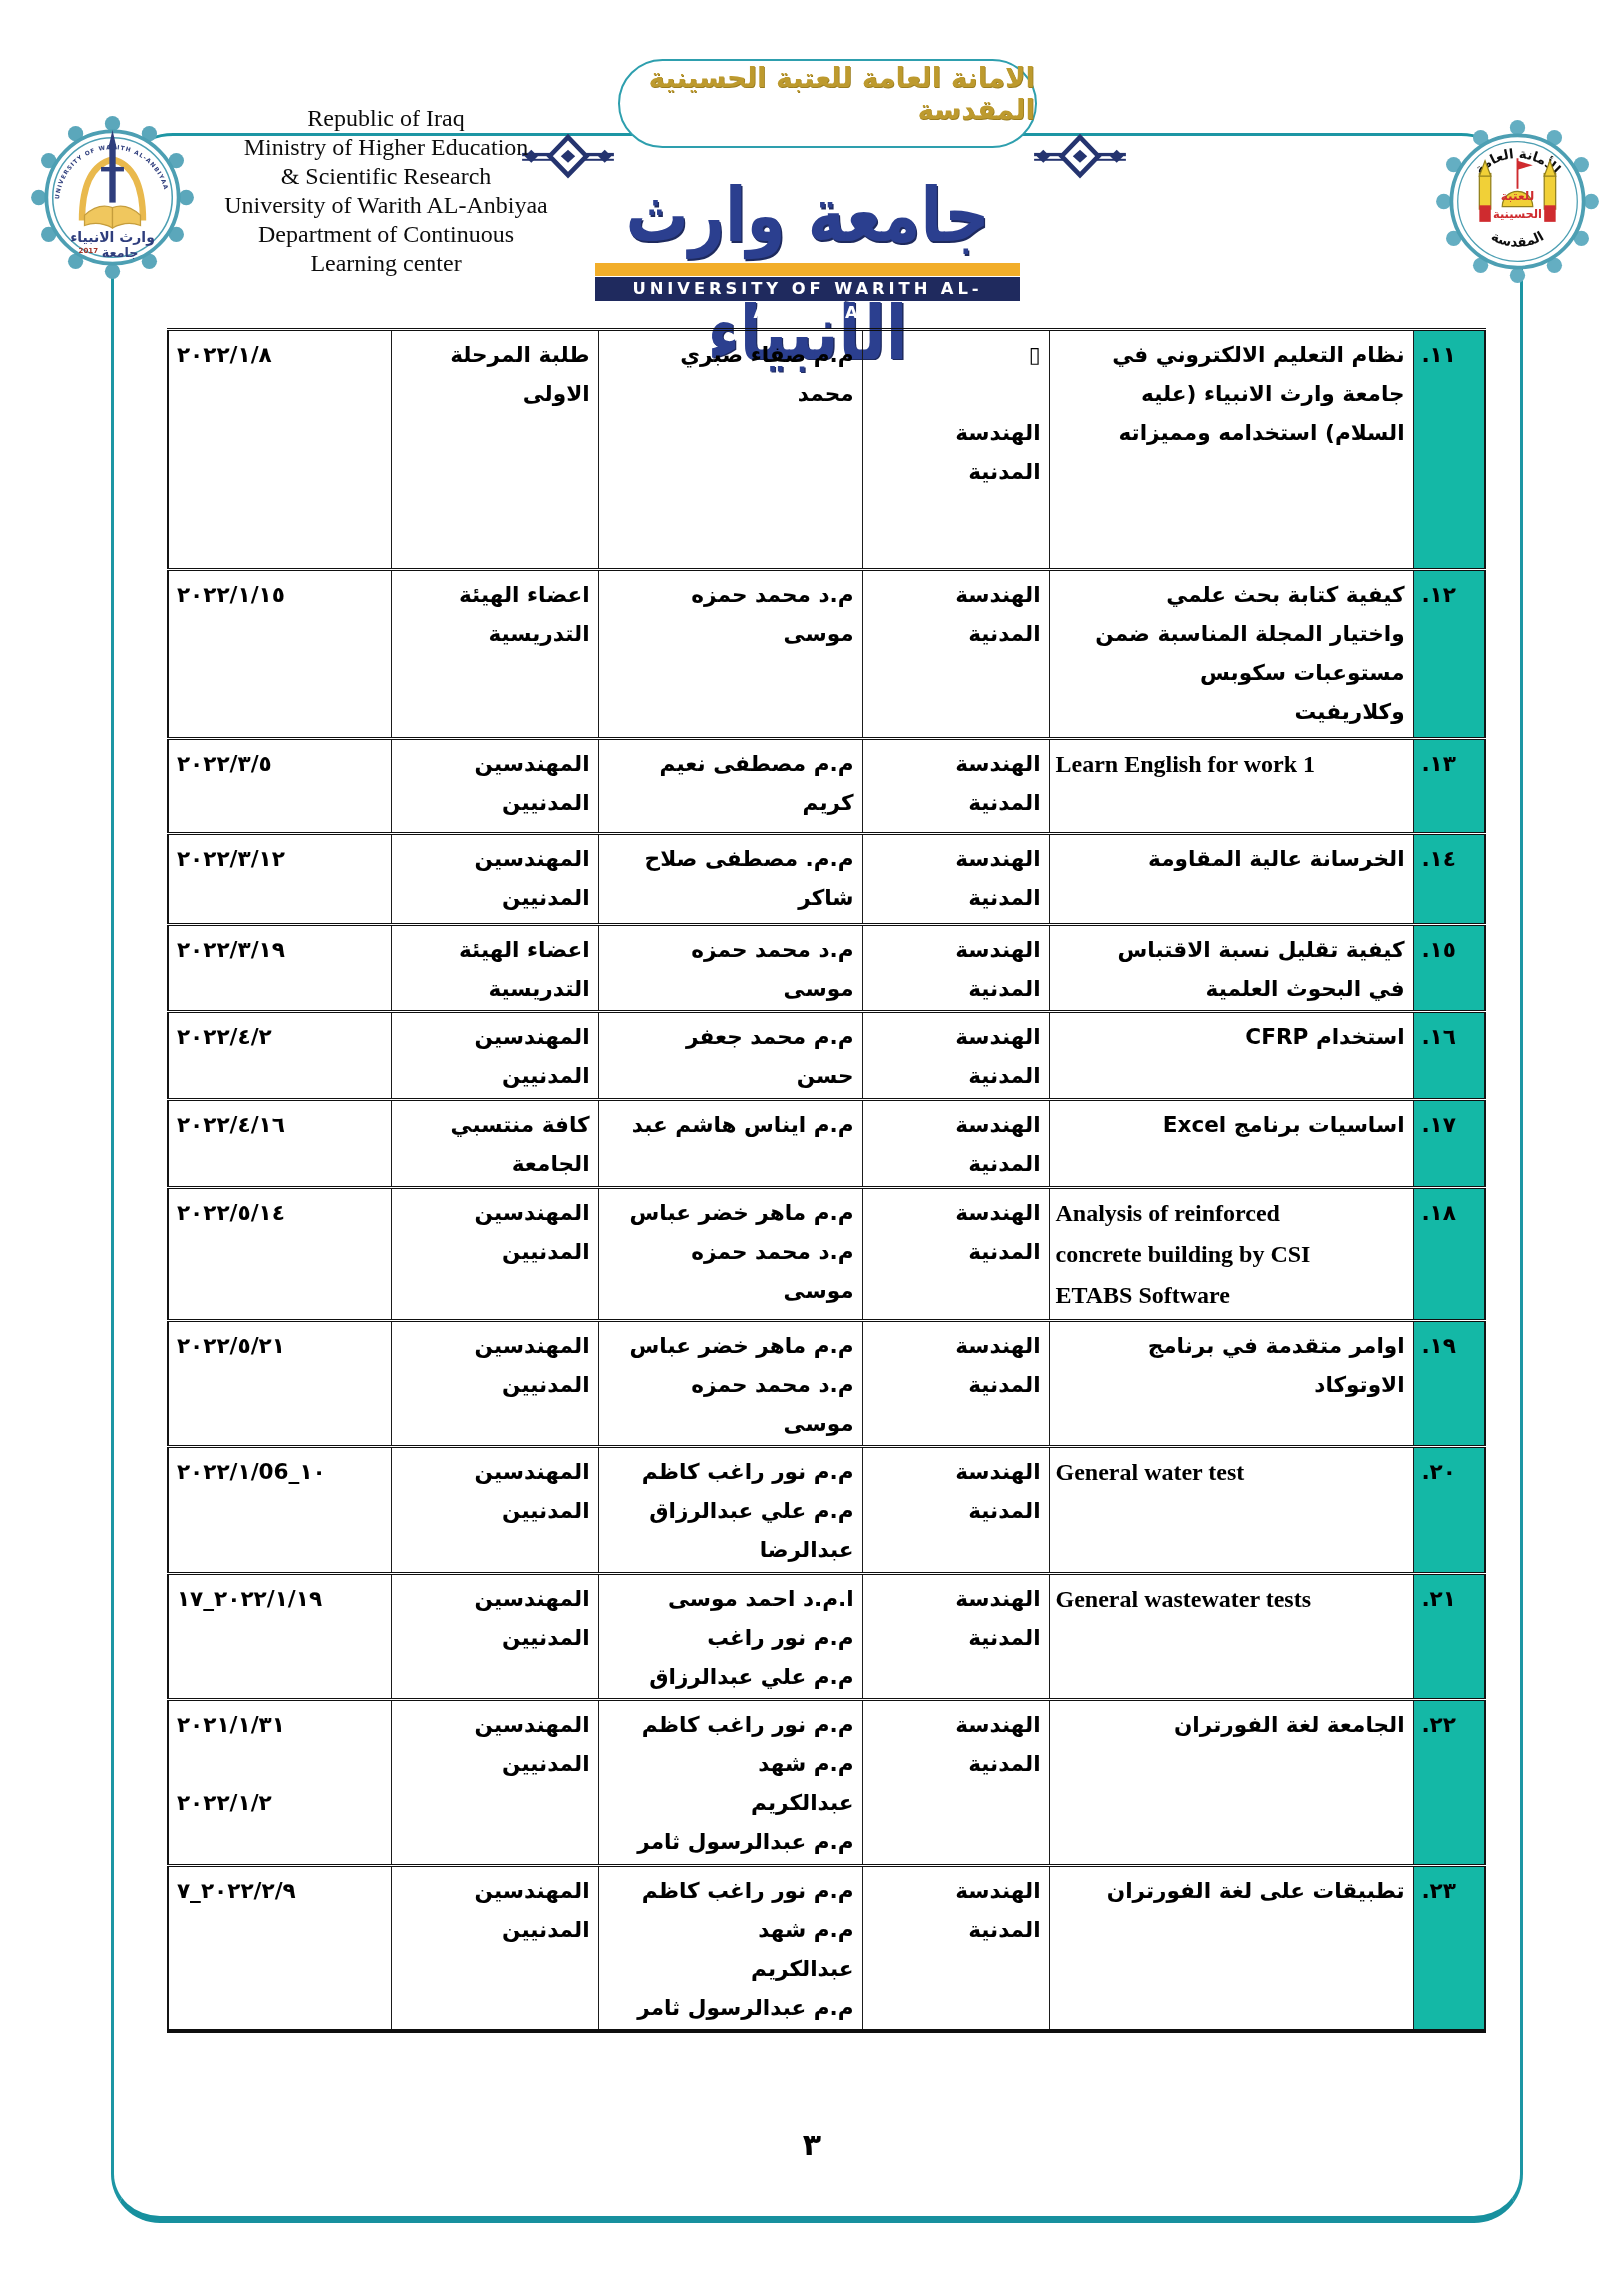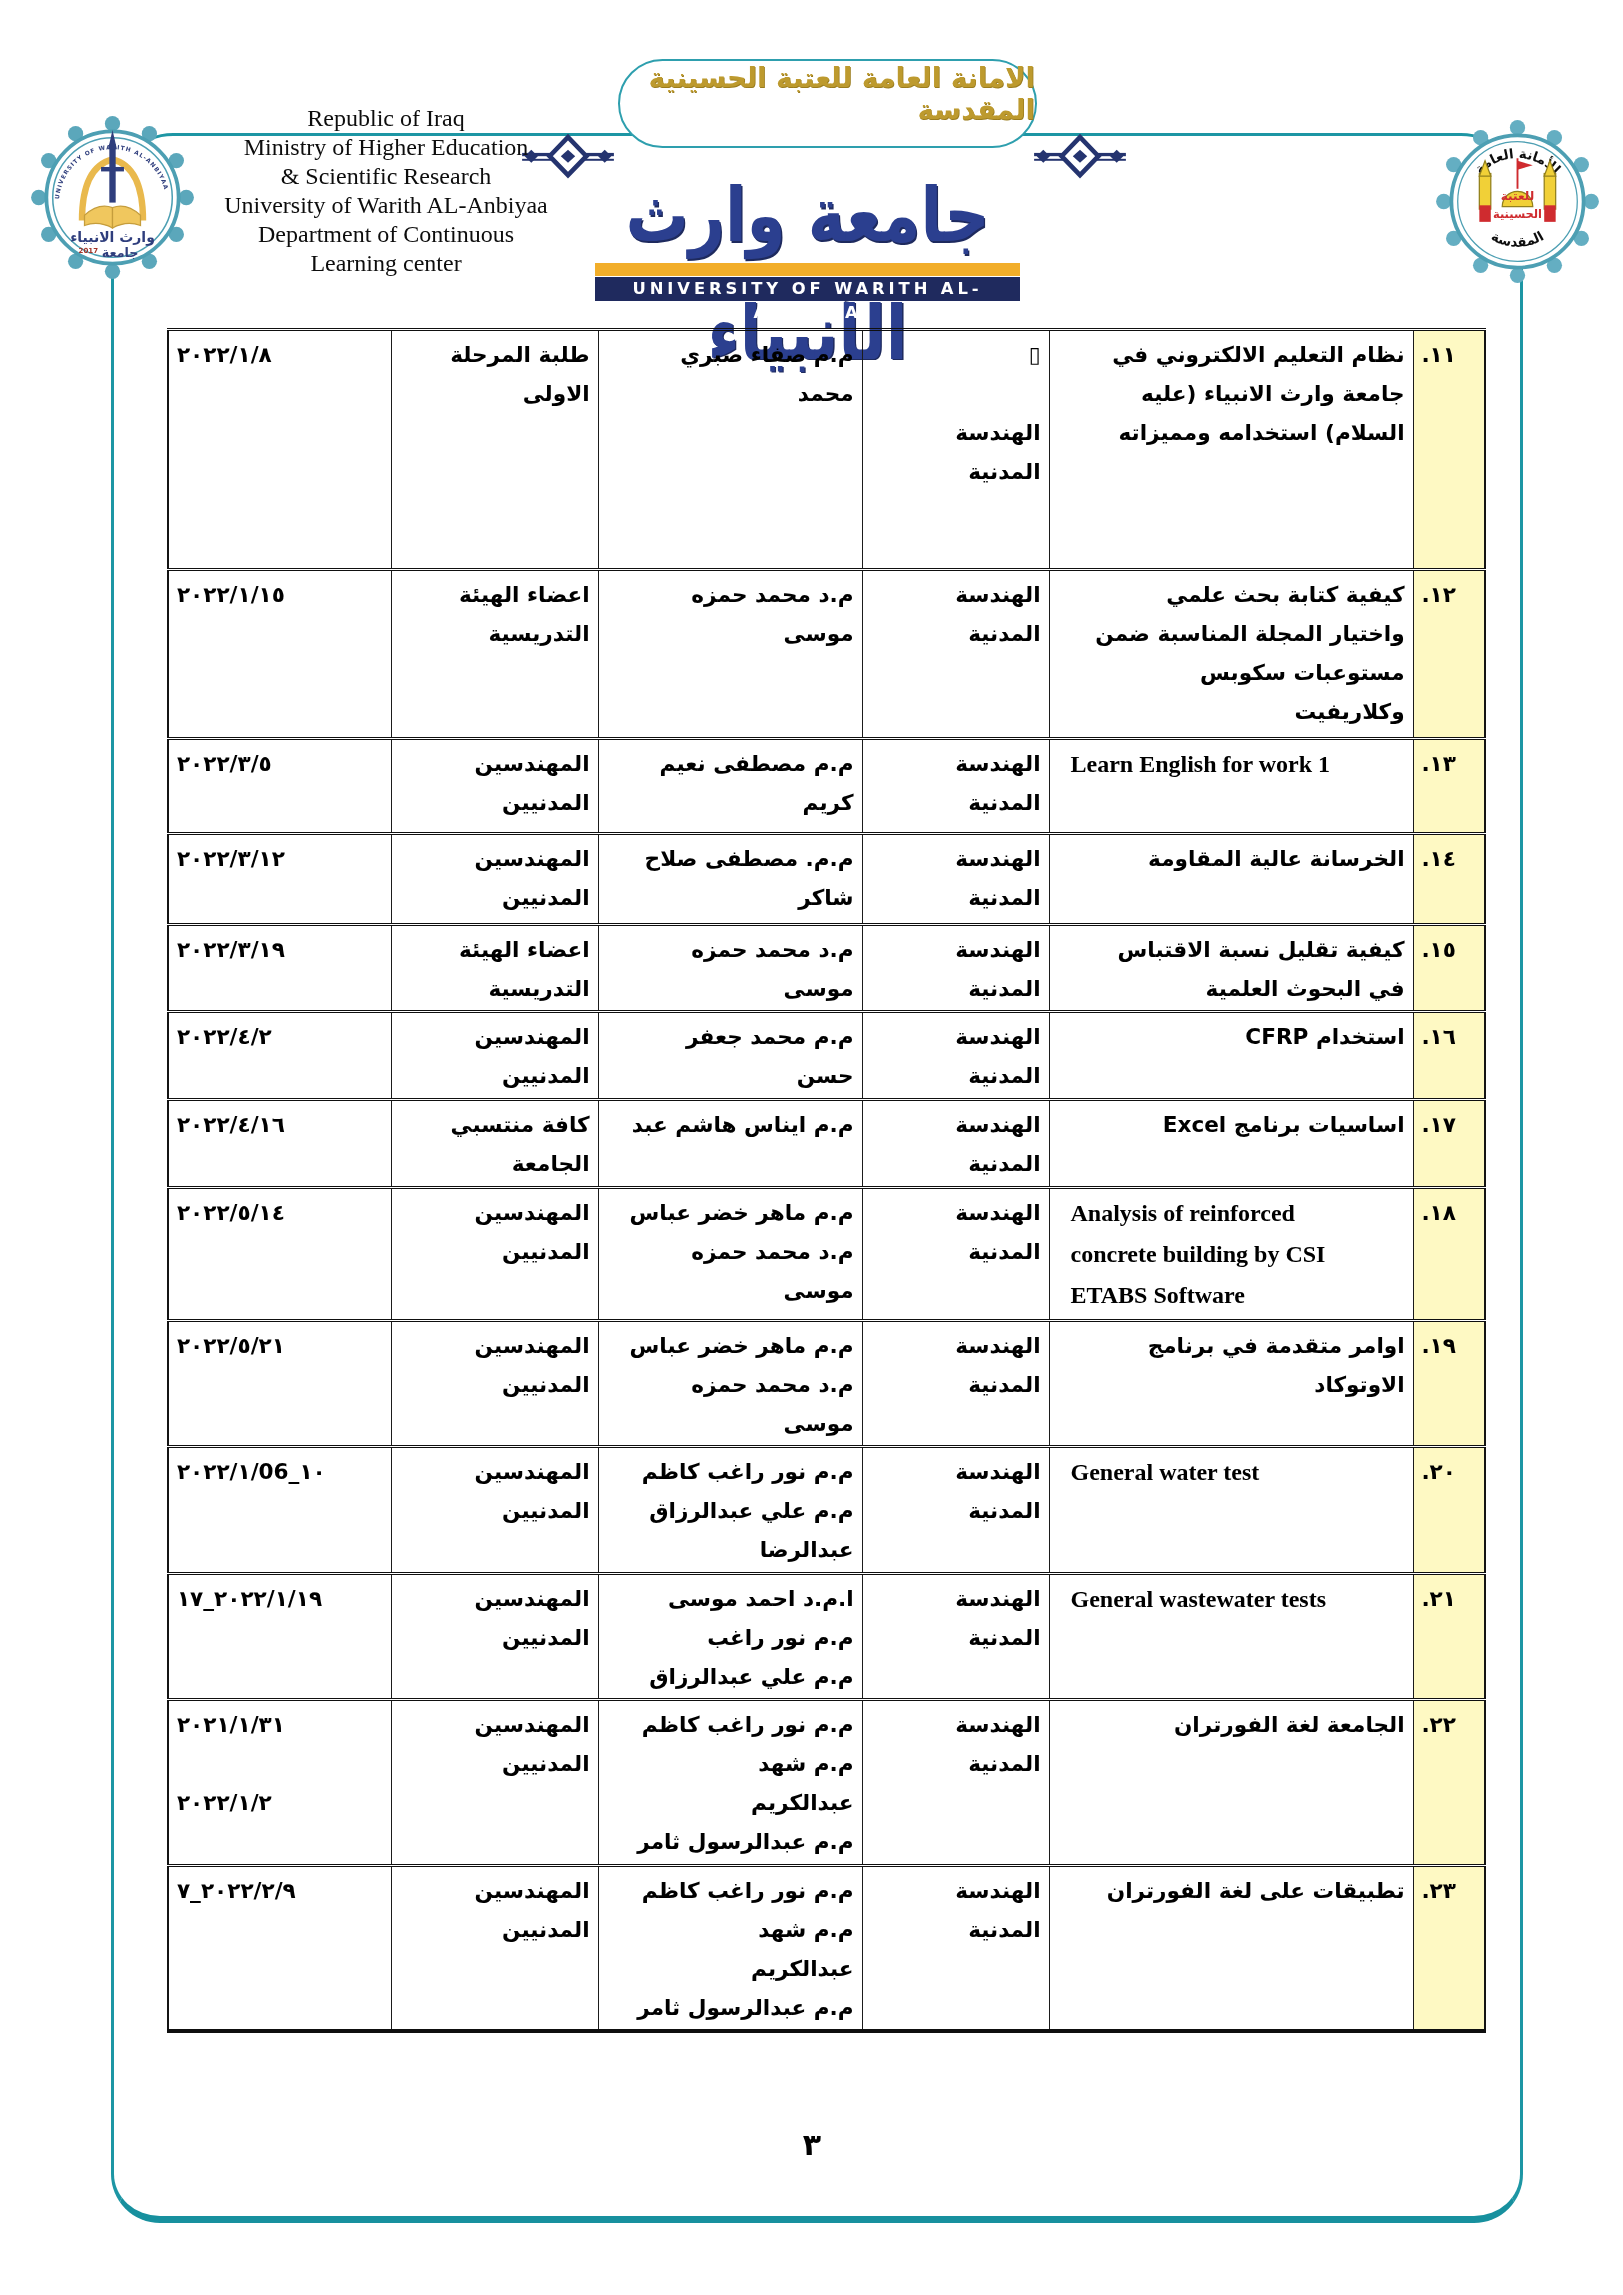--- a/index.html
+++ b/index.html
@@ -41,24 +41,24 @@
   .seal-right{left:1431px;top:115px;}
 
   
   .course-table{position:absolute;left:167px;top:328px;width:1317px;border-collapse:collapse;
                 direction:rtl;table-layout:fixed;border:2px solid #141414;}
   .course-table td{border-left:1.3px solid #1b1b1b;border-right:1.3px solid #1b1b1b;
                    border-top:3.9px double #0f0f0f;vertical-align:top;white-space:pre-line;
                    overflow:hidden;padding:3.9px 7.9px 2.6px 7.9px;
                    font-size:21.6px;font-weight:700;line-height:39px;color:#000;}
   .course-table tr:last-child td{border-bottom:4.6px solid #0f0f0f;}
-  .c-num{background:#fef9c3;text-align:left;font-size:23.6px;padding-left:5.2px;}
+  .c-num{background:#14b8a6;text-align:left;font-size:23.6px;padding-left:5.2px;}
   .c-title{text-align:right;font-size:23px;}
   .c-title.en{direction:ltr;text-align:left;font-family:"Liberation Serif","DejaVu Serif",serif;
-              font-size:24px;line-height:41px;padding-left:21px;}
+              font-size:24px;line-height:41px;padding-left:6px;}
   .c-dept,.c-inst,.c-aud{text-align:right;}
   .c-date{direction:ltr;text-align:left;font-size:20px;padding-left:9.2px;}
 
   .page-number{position:absolute;left:0;top:2127px;width:1624px;text-align:center;
                font-size:30px;font-weight:700;color:#000;}
 </style>
 </head>
 <body>
 
 <div class="page">

